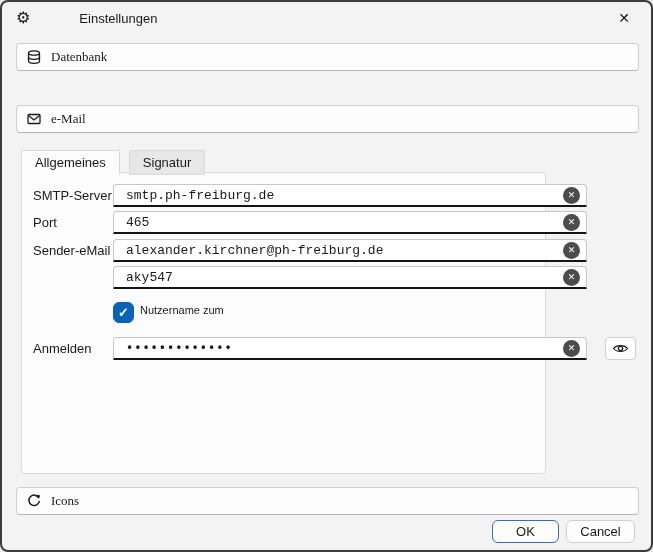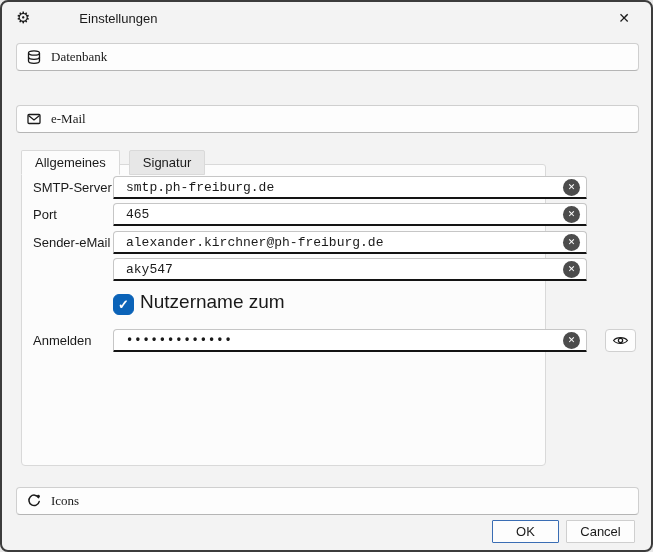--- a/index.html
+++ b/index.html
@@ -41,21 +41,21 @@
     font-size:13px; cursor:pointer; font-family:inherit;
     border:1px solid #d9d9d9; background:#e7e7e7; color:#1a1a1a;
   }
   .tab.active {
     background:#fcfcfc; border-bottom:1px solid #fcfcfc;
     border-radius:2px 2px 0 0;
   }
   .tab.inactive { margin-left:9px; height:25px; border-radius:2px 2px 0 0; }
   
   .panel {
-    position:absolute; left:19px; top:162px; width:525px; height:302px;
+    position:absolute; left:19px; top:170px; width:525px; height:302px;
     background:#fcfcfc; border:1px solid #d9d9d9; border-radius:0 3px 4px 4px;
     z-index:1;
   }
   .form-row { position:absolute; left:0; width:100%; height:23px; }
   .form-label { position:absolute; left:11px; top:0; line-height:23px; font-size:13px; white-space:nowrap; }
   .field-wrap { position:absolute; left:91px; top:0; width:474px; height:23px; }
   .text-input {
     width:100%; height:23px; padding:0 30px 0 12px;
     font-family:Liberation Mono, monospace; font-size:13px; color:#1a1a1a;
     background:#ffffff; border:1px solid #c6c6c6; border-bottom:2px solid #141414;
@@ -75,31 +75,31 @@
   .row-user  { top:93px; }
   .row-check { top:129px; height:34px; }
   .row-pass  { top:164px; }
   .checkbox {
     position:absolute; left:91px; top:0; width:21px; height:21px;
     background:#0b63b8; border:1px solid #0b63b8; border-radius:6px;
     color:#ffffff; font-size:13px; line-height:1; font-weight:bold;
     display:flex; align-items:center; justify-content:center; cursor:pointer;
     padding:0;
   }
-  .check-label { position:absolute; left:118px; top:0; font-size:19px; line-height:16px; cursor:default; }
+  .check-label { position:absolute; left:118px; top:0; font-size:11px; line-height:16px; cursor:default; }
   .check-label .line2 { padding-left:4px; }
   .eye-btn {
     position:absolute; left:583px; top:0; width:31px; height:23px;
     background:#fdfdfd; border:1px solid #d0d0d0; border-radius:4px;
     display:flex; align-items:center; justify-content:center; cursor:pointer; padding:0;
   }
   
   .btn {
     position:absolute; top:518px; height:23px; font-family:inherit; font-size:13px;
-    color:#1a1a1a; background:#fdfdfd; border-radius:1px; cursor:pointer;
+    color:#1a1a1a; background:#fdfdfd; border-radius:6px; cursor:pointer;
     display:flex; align-items:center; justify-content:center; padding:0;
   }
   .btn-ok { left:490px; width:67px; border:1px solid #3a6db4; }
   .btn-cancel { left:564px; width:69px; border:1px solid #cfcfcf; }
 </style>
 </head>
 <body>
 
 <div class="window">
 

